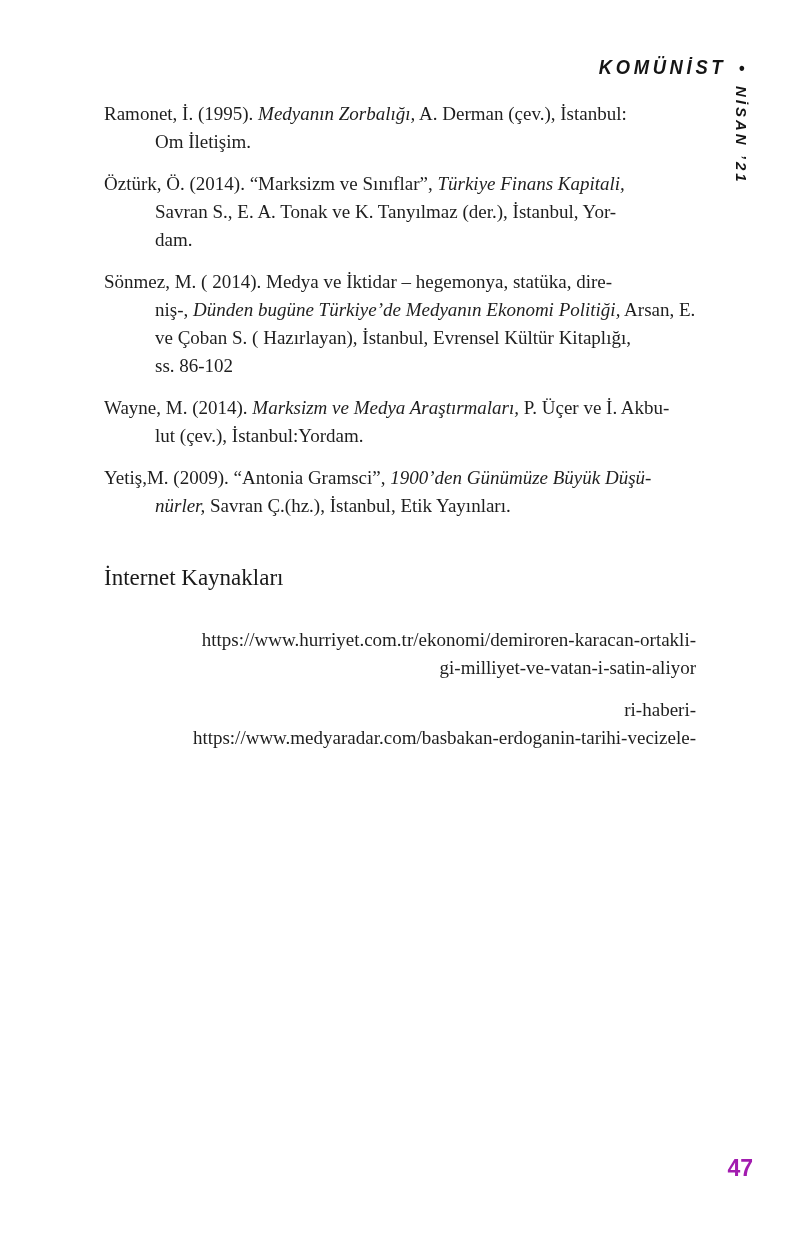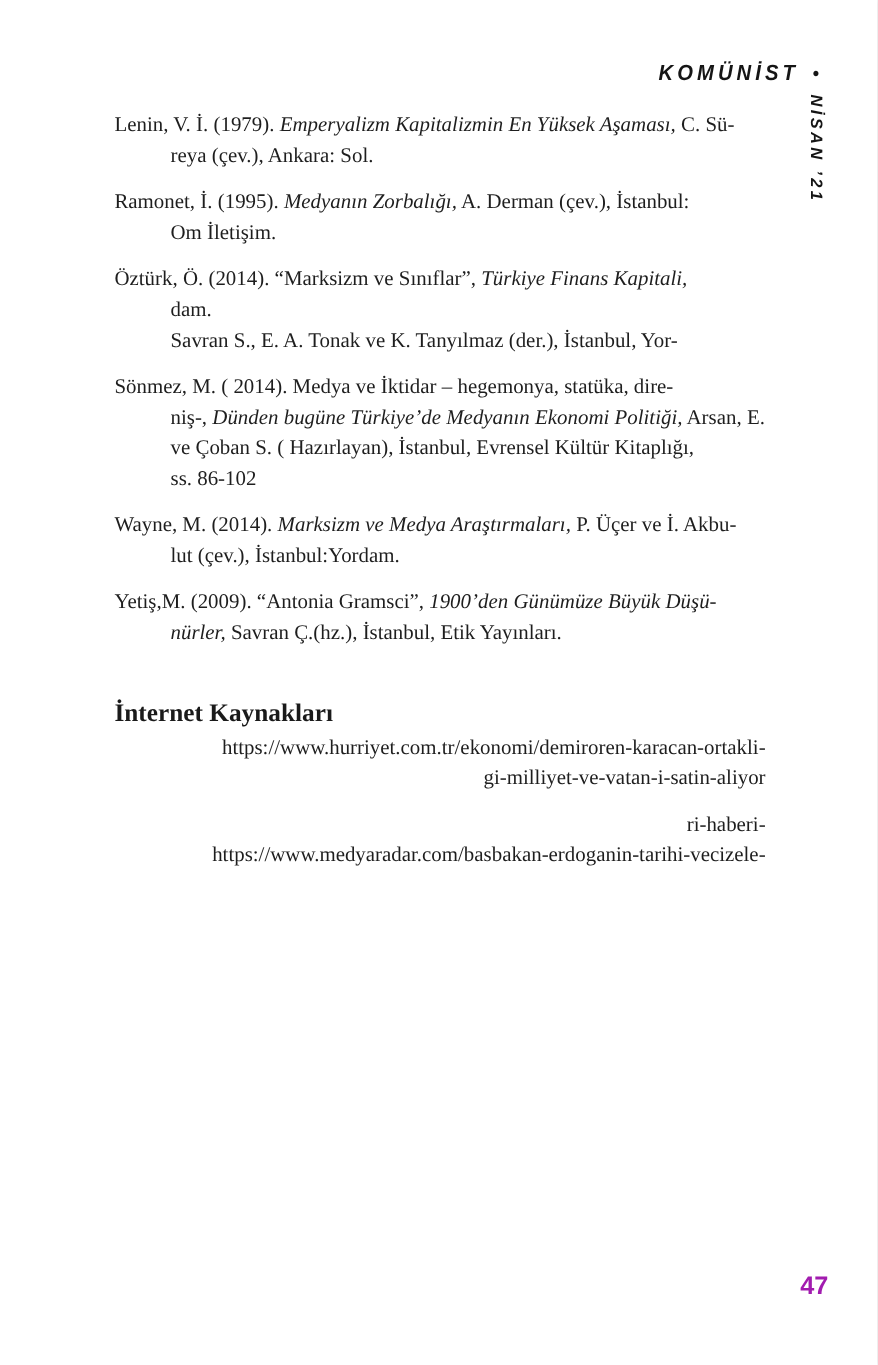--- a/index.html
+++ b/index.html
@@ -52,24 +52,24 @@
     width: 592px;
     font-size: 19px;
     line-height: 28px;
   }
   .entry { margin: 0 0 14px 0; }
   .line { white-space: nowrap; }
   .line.cont { padding-left: 51px; }
   .line em { font-style: italic; }
   .section-heading {
     font-family: "Liberation Serif", serif;
-    font-weight: bold;
+    font-weight: normal;
     font-size: 23px;
     line-height: 28px;
-    margin: 44px 0 4px 0;
+    margin: 44px 0 34px 0;
     color: #1a1a1a;
   }
   .url-entry { margin: 0 0 14px 0; text-align: right; }
   
   .page-number {
     position: absolute;
     right: 45px;
     top: 1155px;
     font-family: "Liberation Sans", sans-serif;
     font-weight: bold;
@@ -85,31 +85,27 @@
   <div class="running-head">
     <span>KOMÜNİST</span>
     <span class="bullet">•</span>
   </div>
 
   <div class="issue-vertical">NİSAN ’21</div>
 
   <div class="content">
     <div id="reference-list">
         <div class="entry">
-          <div class="line"><span>Lenin, V. İ. (1979). </span><em>Emperyalizm Kapitalizmin En Yüksek Aşaması,</em><span> C. Sü-</span></div>
-          <div class="line cont"><span>reya (çev.), Ankara: Sol.</span></div>
-        </div>
-        <div class="entry">
           <div class="line"><span>Ramonet, İ. (1995). </span><em>Medyanın Zorbalığı,</em><span> A. Derman (çev.), İstanbul:</span></div>
           <div class="line cont"><span>Om İletişim.</span></div>
         </div>
         <div class="entry">
           <div class="line"><span>Öztürk, Ö. (2014). “Marksizm ve Sınıflar”, </span><em>Türkiye Finans Kapitali,</em></div>
+          <div class="line cont"><span>Savran S., E. A. Tonak ve K. Tanyılmaz (der.), İstanbul, Yor-</span></div>
           <div class="line cont"><span>dam.</span></div>
-          <div class="line cont"><span>Savran S., E. A. Tonak ve K. Tanyılmaz (der.), İstanbul, Yor-</span></div>
         </div>
         <div class="entry">
           <div class="line"><span>Sönmez, M. ( 2014). Medya ve İktidar – hegemonya, statüka, dire-</span></div>
           <div class="line cont"><span>niş-, </span><em>Dünden bugüne Türkiye’de Medyanın Ekonomi Politiği,</em><span> Arsan, E.</span></div>
           <div class="line cont"><span>ve Çoban S. ( Hazırlayan), İstanbul, Evrensel Kültür Kitaplığı,</span></div>
           <div class="line cont"><span>ss. 86-102</span></div>
         </div>
         <div class="entry">
           <div class="line"><span>Wayne, M. (2014). </span><em>Marksizm ve Medya Araştırmaları,</em><span> P. Üçer ve İ. Akbu-</span></div>
           <div class="line cont"><span>lut (çev.), İstanbul:Yordam.</span></div>

